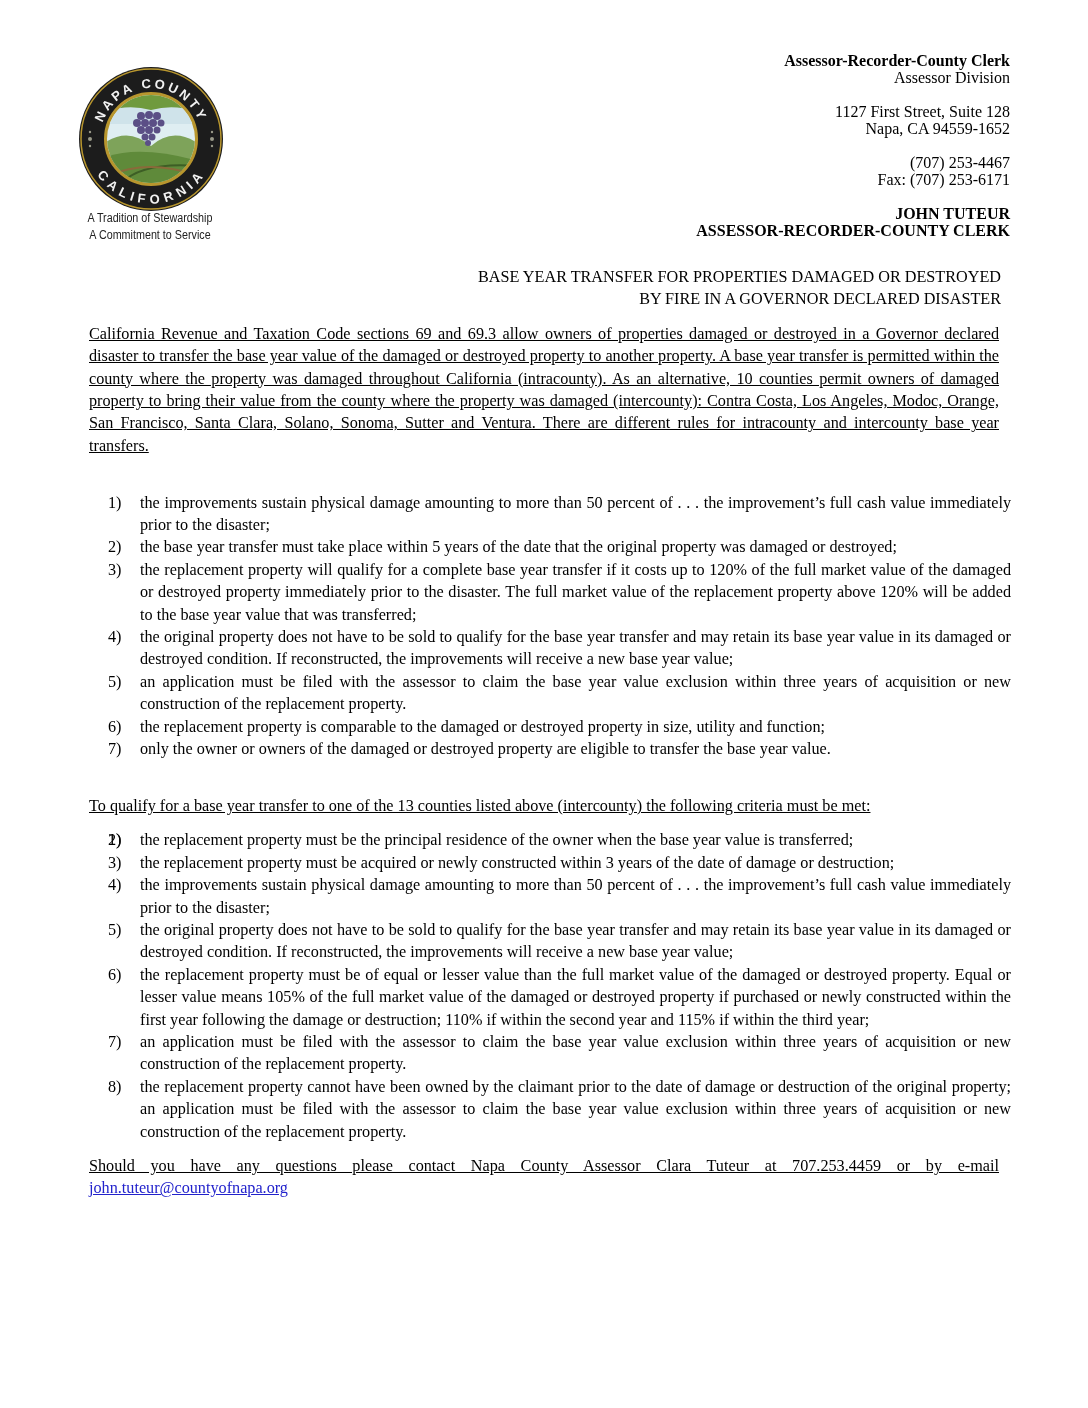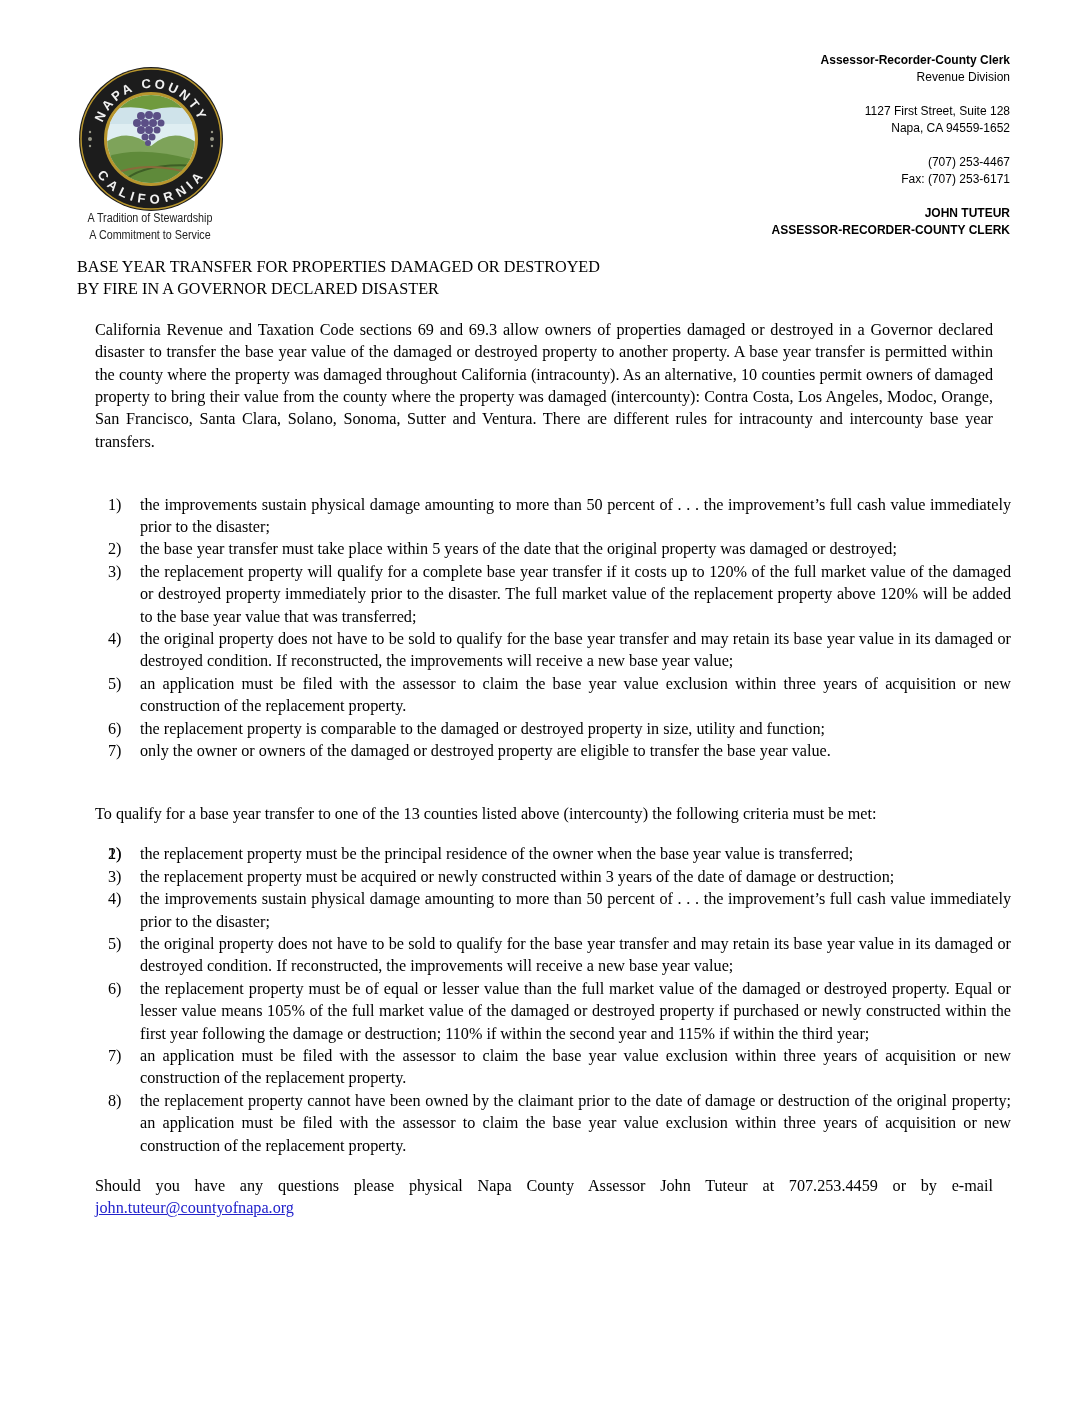--- a/index.html
+++ b/index.html
@@ -7,29 +7,29 @@
   .page { position: absolute; left: 0; top: 0; width: 1088px; height: 1408px; }
 
   
   .logo { position: absolute; left: 78px; top: 66px; width: 146px; height: 146px; }
   .tagline { position: absolute; left: 62px; top: 210px; width: 176px; text-align: center;
     font-family: "Liberation Sans", sans-serif; font-size: 12.5px; line-height: 17px; color: #222;
     transform: scaleX(0.86); transform-origin: center; }
 
   
   .letterhead { position: absolute; right: 78px; top: 52px; text-align: right;
-    font-family: Liberation Sans, sans-serif; font-size: 12px; line-height: 17px; color: #000; }
+    font-family: Liberation Serif, serif; font-size: 16px; line-height: 17px; color: #000; }
   .letterhead .bold { font-weight: bold; }
   .letterhead .gap { height: 17px; }
 
   
   .doc { position: absolute; left: 77px; top: 256px; width: 934px;
     font-family: "Liberation Serif", serif; font-size: 16.2px; line-height: 22.4px; color: #000; }
-  .title { text-align: left; margin: 0; font-weight: normal; font-size: 16.2px; line-height: 22.4px; }
-  .para { text-align: justify; margin: 18px; }
+  .title { text-align: right; margin: 10px; font-weight: normal; font-size: 16.2px; line-height: 22.4px; }
+  .para { text-align: justify; margin: 12px; text-decoration: underline; }
   .spacer { height: 22.4px; }
   ol.criteria { list-style: none; margin: 0; padding: 0; }
   ol.criteria li { position: relative; padding-left: 63px; text-align: justify; }
   ol.criteria li .num { position: absolute; left: 31px; top: 0; }
   a.email { color: #1a0dab; text-decoration: underline; color: #2222cc; }
 </style>
 </head>
 <body>
 
 <div class="page">
@@ -88,21 +88,21 @@
     </svg>
   </div>
 
   <div class="tagline">
     <div>A Tradition of Stewardship</div>
     <div>A Commitment to Service</div>
   </div>
 
   <div class="letterhead">
     <div class="bold">Assessor-Recorder-County Clerk</div>
-    <div>Revenue Division</div>
+    <div>Assessor Division</div>
     <div class="gap"></div>
     <div>1127 First Street, Suite 128</div>
     <div>Napa, CA 94559-1652</div>
     <div class="gap"></div>
     <div>(707) 253-4467</div>
     <div>Fax: (707) 253-6171</div>
     <div class="gap"></div>
     <div class="bold">JOHN TUTEUR</div>
     <div class="bold">ASSESSOR-RECORDER-COUNTY CLERK</div>
   </div>
@@ -133,17 +133,17 @@
       <li><span class="num">2)</span><span>the replacement property must be the principal residence of the owner when the base year value is transferred;</span></li>
       <li><span class="num">3)</span><span>the replacement property must be acquired or newly constructed within 3 years of the date of damage or destruction;</span></li>
       <li><span class="num">4)</span><span>the improvements sustain physical damage amounting to more than 50 percent   of . . . the improvement’s full cash value immediately prior to the disaster;</span></li>
       <li><span class="num">5)</span><span>the original property does not have to be sold to qualify for the base year transfer and may retain its base year value in its damaged or destroyed condition.  If reconstructed, the improvements will receive a new base year value;</span></li>
       <li><span class="num">6)</span><span>the replacement property must be of equal or lesser value than the full market value of the damaged or destroyed property.  Equal or lesser value means 105% of the full market value of the damaged or destroyed property if purchased or newly constructed within the first year following the damage or destruction; 110% if within the second year and 115% if within the third year;</span></li>
       <li><span class="num">7)</span><span>an application must be filed with the assessor to claim the base year value exclusion within three years of acquisition or new construction of the replacement property.</span></li>
       <li><span class="num">8)</span><span>the replacement property cannot have been owned by the claimant prior to the date of damage or destruction of the original property; an application must be filed with the assessor to claim the base year value exclusion within three years of acquisition or new construction of the replacement property.</span></li>
     </ol>
 
     <p class="para">
-      <span>Should you have any questions please physical Napa County Assessor John Tuteur at 707.253.4459 or by e-mail</span>
+      <span>Should you have any questions please contact Napa County Assessor Clara Tuteur at 707.253.4459 or by e-mail</span>
       <a class="email" title="john.tuteur@countyofnapa.org">john.tuteur@countyofnapa.org</a>
     </p>
   </div>
 </div>
 
 </body></html>

